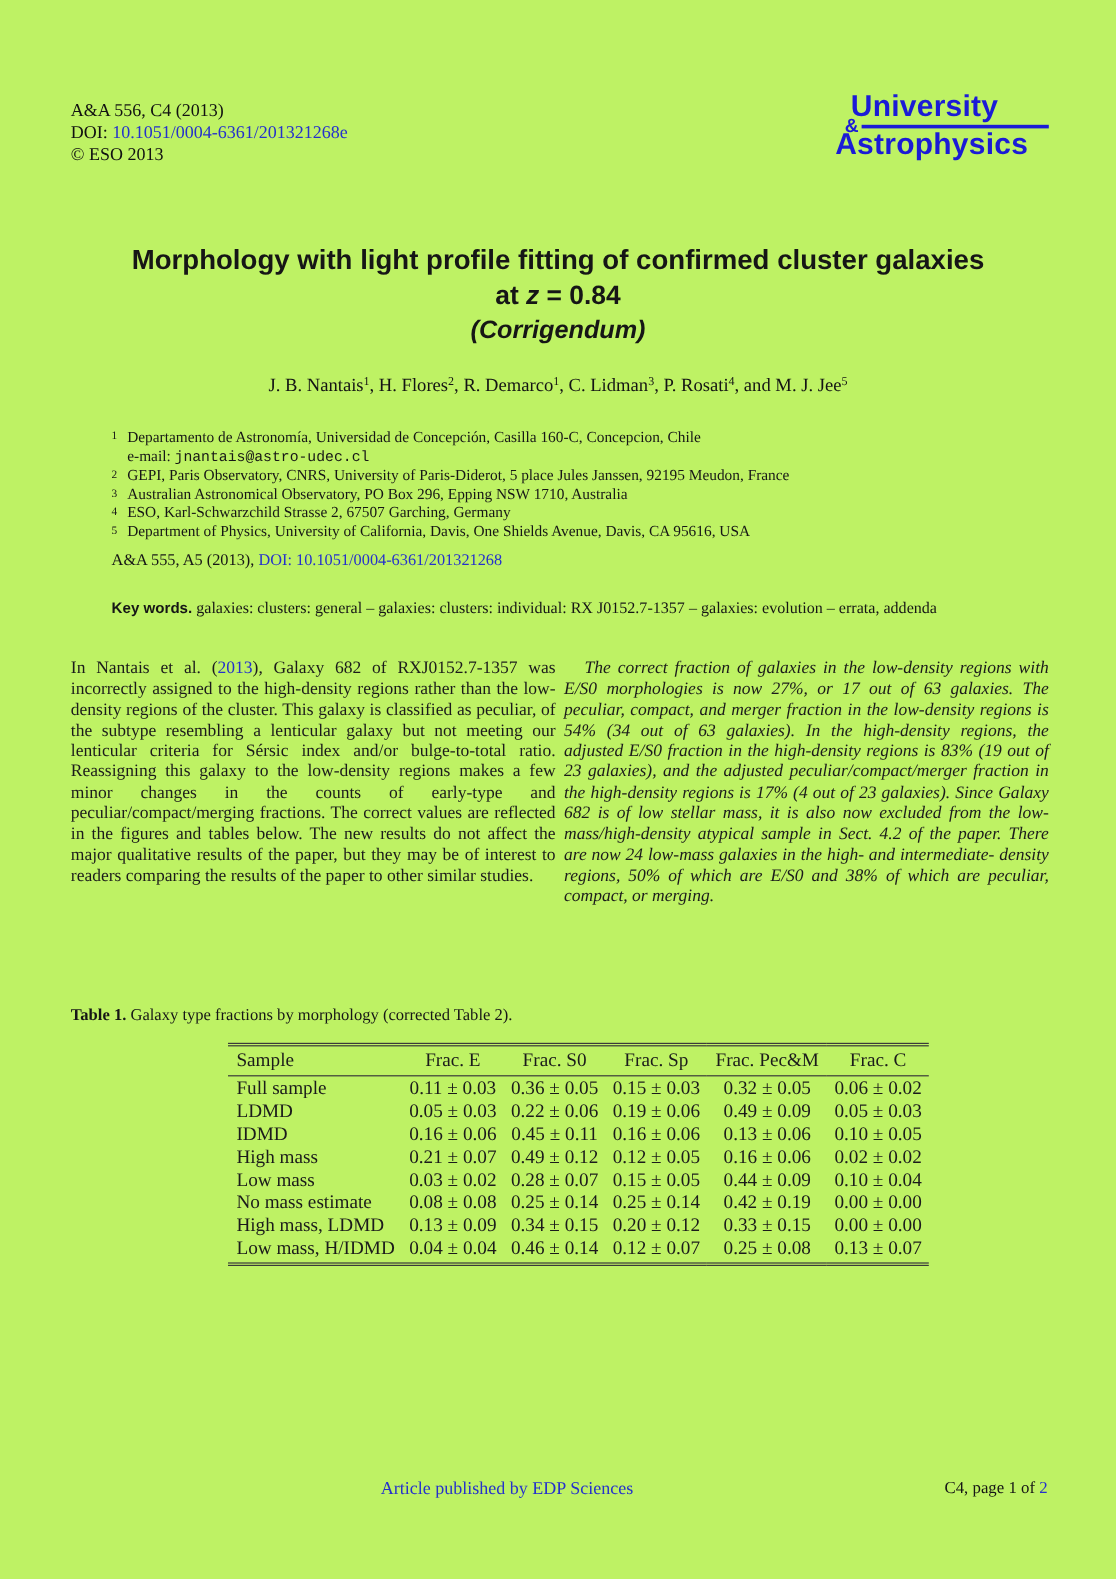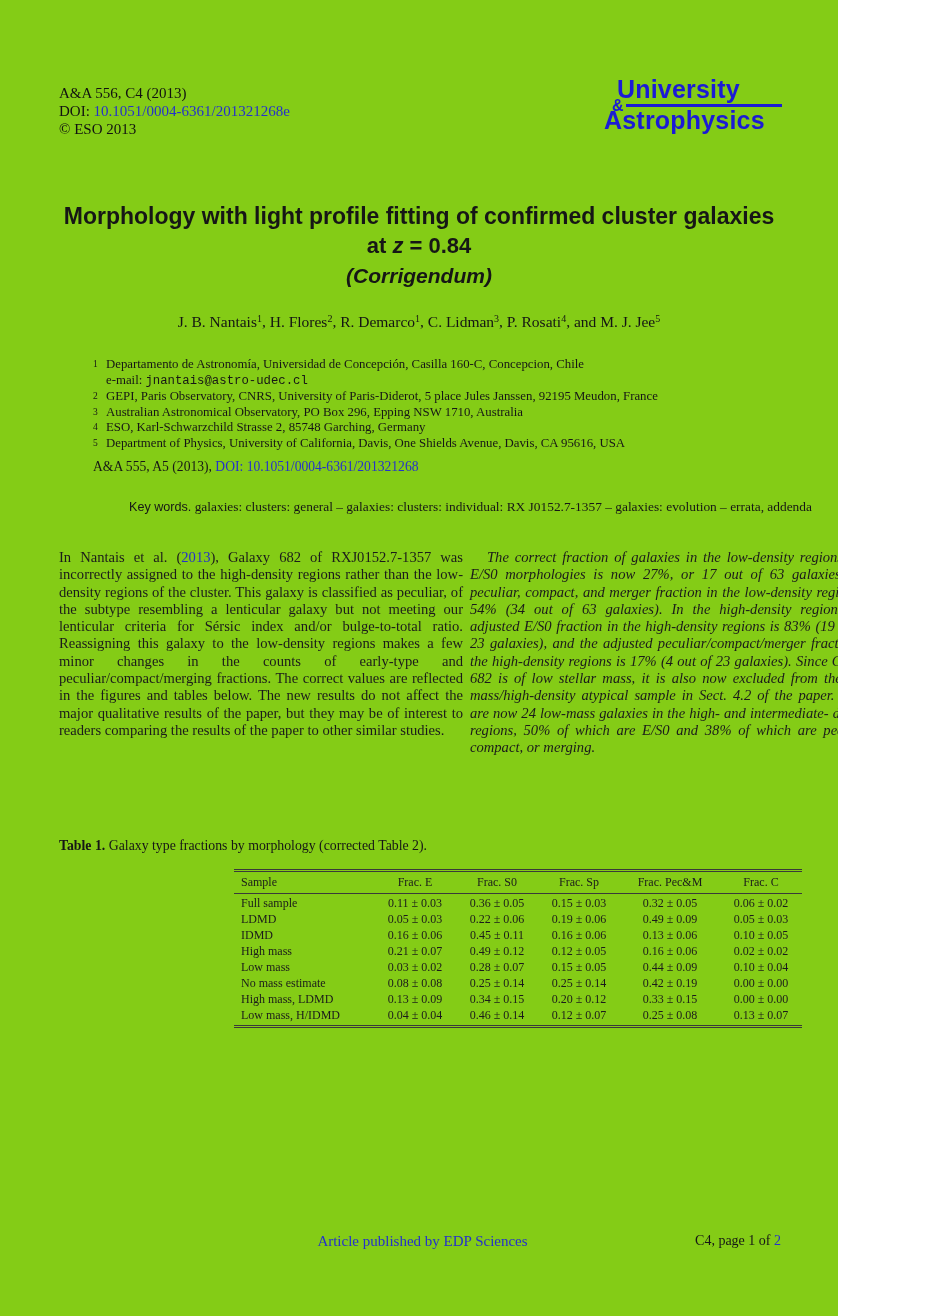--- a/index.html
+++ b/index.html
@@ -1,21 +1,21 @@
 <!DOCTYPE html>
 <html><head>
 <meta charset="utf-8">
 <style>
   * { margin: 0; padding: 0; box-sizing: border-box; }
   html, body { background: #ffffff; }
   .page {
     position: relative;
-    width: 838px;
+    width: 930px;
     height: 1316px;
-    background: #84cc16;
+    background: #bef264;
     color: #1b1b1b;
     font-family: "Liberation Serif", serif;
     overflow: hidden;
   }
   .link { color: #2531cc; text-decoration: none; cursor: pointer; }
   
   .header-left {
     position: absolute; left: 59px; top: 84px;
     font-size: 15px; line-height: 18px; color: #111;
   }
@@ -55,42 +55,41 @@
   .affil-text { flex: 1; }
   .email { font-family: "Liberation Mono", monospace; font-size: 12.3px; }
   .refline {
     position: absolute; left: 93px; top: 459px; width: 760px;
     font-size: 13.6px; color: #161616;
   }
   .keywords {
     position: absolute; left: 93px; top: 499px; width: 780px;
     font-size: 13.4px; color: #161616;
   }
-  .kw-label { font-family: "Liberation Sans", sans-serif; font-weight: normal; font-size: 12.6px; margin-left: 36px; }
+  .kw-label { font-family: "Liberation Sans", sans-serif; font-weight: bold; font-size: 12.6px; }
   
   .bodycol {
     position: absolute; top: 549px; width: 404px;
     font-size: 14.6px; line-height: 17.3px; text-align: justify; color: #1b1b1b;
   }
   .col-left { left: 59px; }
   .col-right { left: 470px; }
   .col-right .para { text-indent: 17px; font-style: italic; }
   
   .table-caption {
     position: absolute; left: 59px; top: 838px;
     font-size: 13.8px; color: #161616;
   }
   .cap-label { font-weight: bold; }
   .datatable {
     position: absolute; left: 190px; top: 869px;
     border-collapse: collapse;
-    font-size: 12px; color: #1b1b1b;
+    font-size: 16px; color: #1b1b1b;
     border-top: 3px double #3a3a3a;
     border-bottom: 3px double #3a3a3a;
-    margin-left: 44px;
   }
   .datatable thead tr { border-top: 1px solid #3a3a3a; border-bottom: 1px solid #3a3a3a; }
   .datatable th, .datatable td {
     font-weight: normal; padding: 0.5px 6px; white-space: nowrap;
   }
   .datatable th:first-child, .datatable td:first-child { text-align: left; width: 140px; padding-left: 7px; }
   .datatable th, .datatable td { text-align: center; }
   .datatable col.c-val { width: 82px; }
   .datatable col.c-pec { width: 100px; }
   .datatable thead th { padding-top: 3px; padding-bottom: 3px; }
@@ -142,21 +141,21 @@
       <div class="affil-item">
         <div class="affil-sup">2</div>
         <div class="affil-text">GEPI, Paris Observatory, CNRS, University of Paris-Diderot, 5 place Jules Janssen, 92195 Meudon, France</div>
       </div>
       <div class="affil-item">
         <div class="affil-sup">3</div>
         <div class="affil-text">Australian Astronomical Observatory, PO Box 296, Epping NSW 1710, Australia</div>
       </div>
       <div class="affil-item">
         <div class="affil-sup">4</div>
-        <div class="affil-text">ESO, Karl-Schwarzchild Strasse 2, 85748 Garching, Germany</div>
+        <div class="affil-text">ESO, Karl-Schwarzchild Strasse 2, 67507 Garching, Germany</div>
       </div>
       <div class="affil-item">
         <div class="affil-sup">5</div>
         <div class="affil-text">Department of Physics, University of California, Davis, One Shields Avenue, Davis, CA 95616, USA</div>
       </div>
     </div>
 
   <div class="refline">
     <span>A&amp;A 555, A5 (2013), </span><span class="link">DOI: 10.1051/0004-6361/201321268</span>
   </div>

